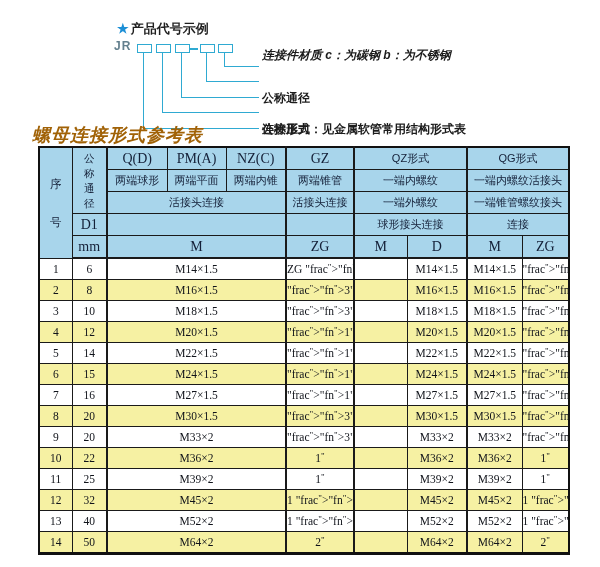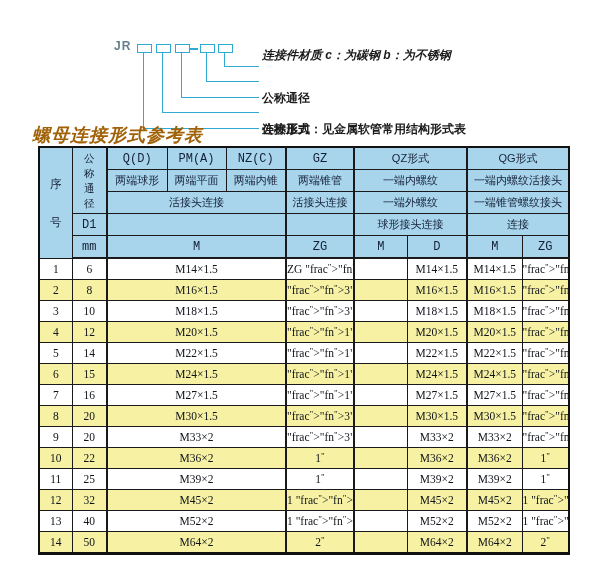--- a/index.html
+++ b/index.html
@@ -29,30 +29,33 @@
   }
   
   .tbl-wrap{position:absolute;left:38px;top:146px;}
   table{border-collapse:collapse;table-layout:fixed;width:530px;border:2px solid #111;border-bottom-width:3px;}
   td{border:1px solid var(--border);text-align:center;vertical-align:middle;padding:0;overflow:hidden;white-space:nowrap;}
   thead td{background:var(--header-bg);color:#142038;font-size:11px;height:21px;font-weight:normal;}
   thead tr:last-child td{border-bottom-width:2px;margin-left:40px;}
   tbody td{font-family:"Liberation Serif",serif;font-size:11.5px;height:20px;color:var(--ink);}
   tbody tr.alt td{background:var(--row-alt);}
   .bl2{border-left-width:2px;}
-  .latin{font-family:Liberation Mono, monospace;font-size:12px;}
+  .latin{font-family:Liberation Serif, serif;font-size:14px;}
   .vert{line-height:15px;font-size:10.5px;}
   .vert-wide{line-height:38px;font-size:11.5px;}
   .inch{font-size:9px;vertical-align:top;line-height:1;}
 </style>
 </head>
 <body>
 
 <div class="page">
 
+  <div class="diagram-heading">
+    <span class="star">★</span><span>产品代号示例</span>
+  </div>
   <div class="code-jr">JR</div>
 
   <div class="code-box" style="left:137px;"></div>
   <div class="code-box" style="left:156px;"></div>
   <div class="code-box" style="left:175px;"></div>
   <div class="code-dash"></div>
   <div class="code-box" style="left:200px;"></div>
   <div class="code-box" style="left:218px;"></div>
 
   <div class="connector" style="left:224px;top:52px;width:34px;height:14px;"></div>

